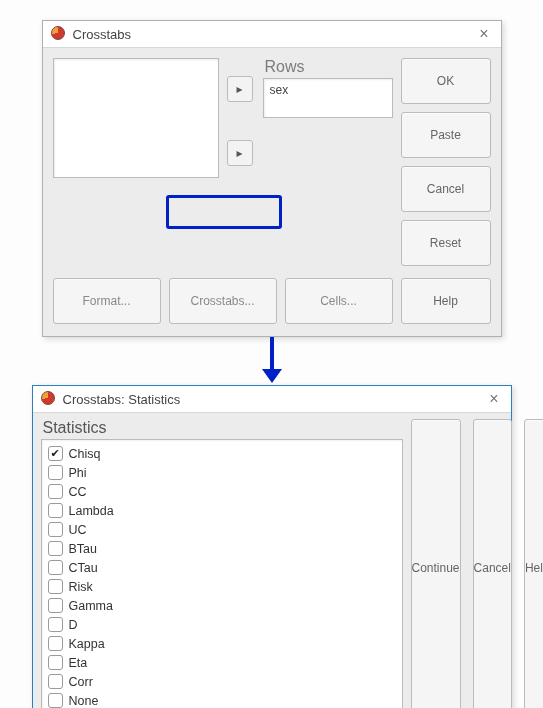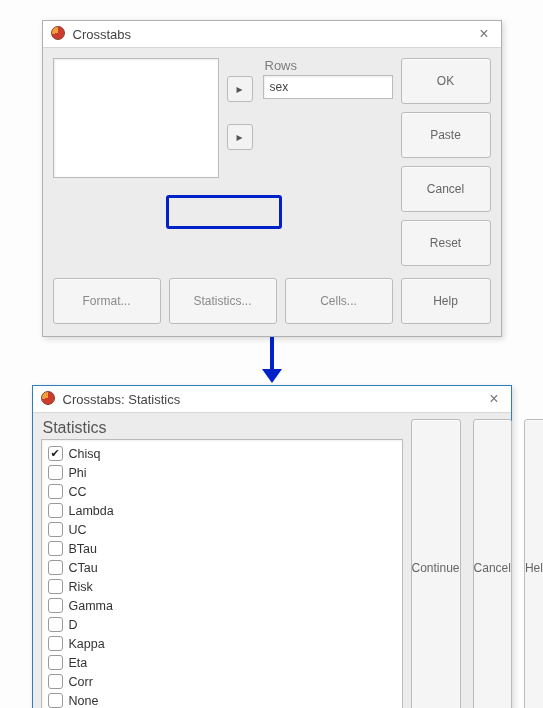--- a/index.html
+++ b/index.html
@@ -56,25 +56,25 @@
   .move-btn {
     width: 26px; height: 26px;
     border: 1px solid #bbb;
     background: #f3f3f3;
     border-radius: 3px;
     display:flex;align-items:center;justify-content:center;
     cursor:pointer;
     color:#555;
     margin-top: 18px;
   }
-  .field-label { color:#7c7c7c; font-size:13px; margin:0 0 2px 2px; }
+  .field-label { color:#7c7c7c; font-size:16px; margin:0 0 2px 2px; }
   .field-box {
     background:#fff;
     border:1px solid #bbb;
-    height:24px;
+    height:40px;
     padding:4px 6px;
     color:#444;
     box-shadow: inset 1px 1px 2px rgba(0,0,0,0.08);
   }
   .btn {
     border:1px solid #bbb;
     background:#f5f5f5;
     border-radius:3px;
     text-align:center;
     padding:15px 0;
@@ -181,21 +181,21 @@
     <div class="sidebtns">
       <div class="btn">OK</div>
       <div class="btn">Paste</div>
       <div class="btn">Cancel</div>
       <div class="btn">Reset</div>
     </div>
   </div>
 
   <div class="bottom-row">
     <div class="btn">Format...</div>
-    <div class="btn">Statistics...</div>
+    <div class="btn">Crosstabs...</div>
     <div class="btn">Cells...</div>
     <div class="btn" style="color:#666;">Help</div>
   </div>
 
   <div class="highlight-frame" id="hl" style="left: 123px; top: 174px; width: 116px; height: 34px;"></div>
 </div>
 
 <div class="arrow-wrap">
   <div class="arrow-line"></div>
   <div class="arrow-head"></div>

